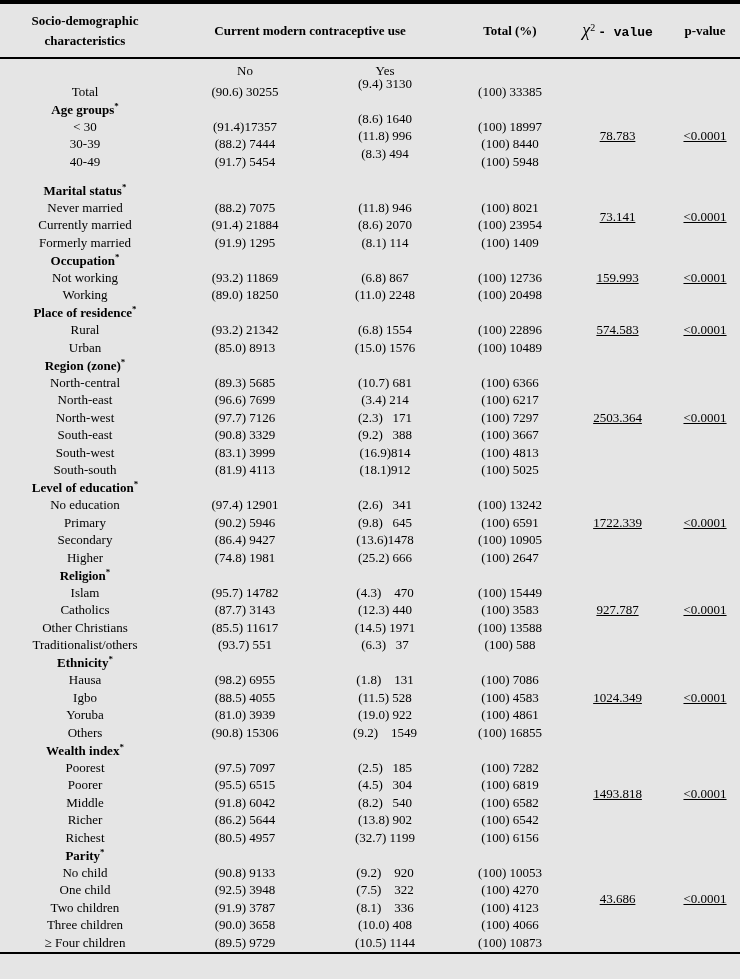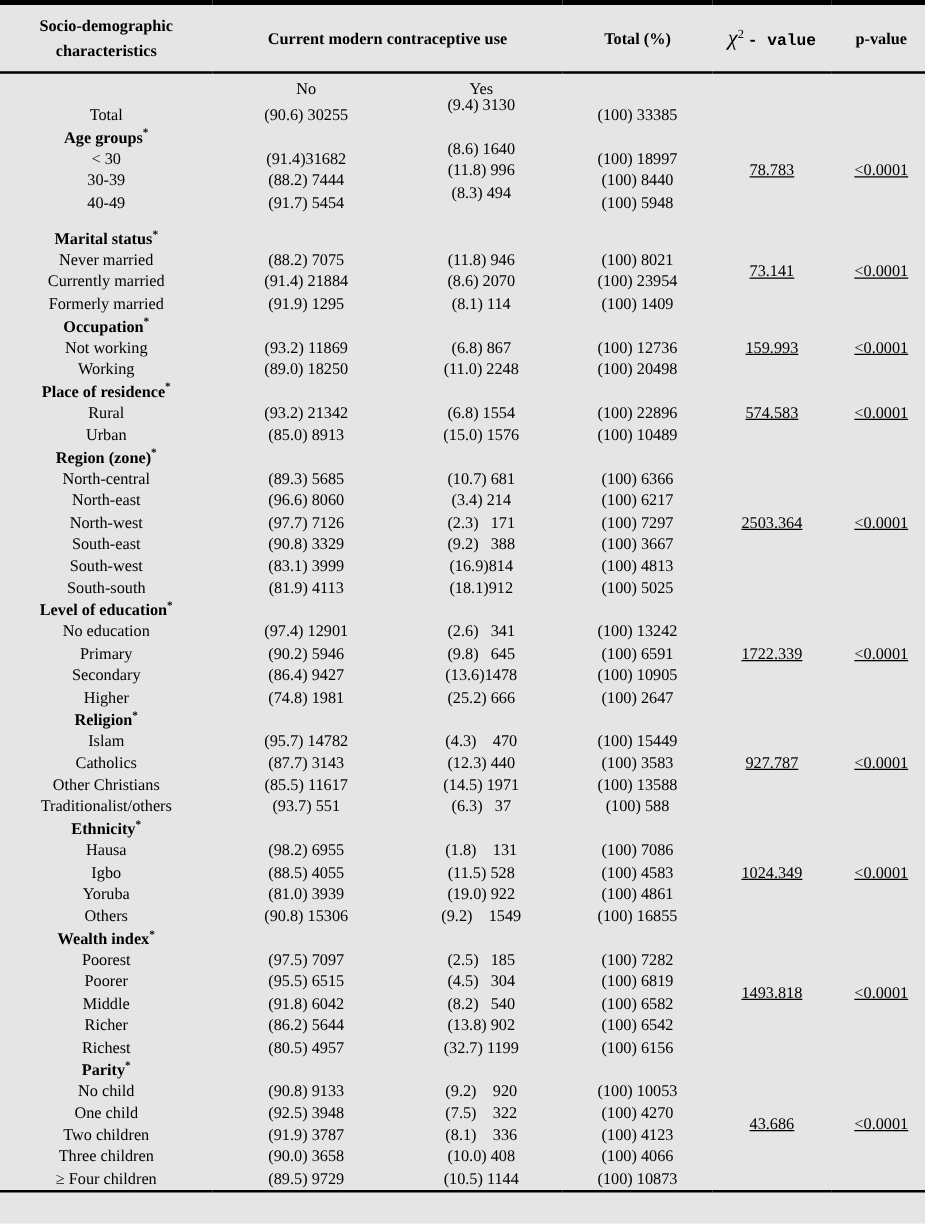--- a/index.html
+++ b/index.html
@@ -117,21 +117,21 @@
         <tr>
           <td class="lbl sec">Age groups<sup>*</sup></td>
           <td></td>
           <td></td>
           <td></td>
           <td class="chi" rowspan="4">78.783</td>
           <td class="p" rowspan="4">&lt;0.0001</td>
         </tr>
         <tr>
           <td class="lbl">&lt; 30</td>
-          <td>(91.4)31682</td>
+          <td>(91.4)17357</td>
           <td><span class="raised">(8.6) 1640</span></td>
           <td>(100) 18997</td>
         </tr>
         <tr>
           <td class="lbl">30-39</td>
           <td>(88.2) 7444</td>
           <td><span class="raised">(11.8) 996</span></td>
           <td>(100) 8440</td>
         </tr>
         <tr>
@@ -218,21 +218,21 @@
           <td class="p" rowspan="7">&lt;0.0001</td>
         </tr>
         <tr>
           <td class="lbl">North-central</td>
           <td>(89.3) 5685</td>
           <td><span>(10.7) 681</span></td>
           <td>(100) 6366</td>
         </tr>
         <tr>
           <td class="lbl">North-east</td>
-          <td>(96.6) 8060</td>
+          <td>(96.6) 7699</td>
           <td><span>(3.4) 214</span></td>
           <td>(100) 6217</td>
         </tr>
         <tr>
           <td class="lbl">North-west</td>
           <td>(97.7) 7126</td>
           <td><span>(2.3)   171</span></td>
           <td>(100) 7297</td>
         </tr>
         <tr>

